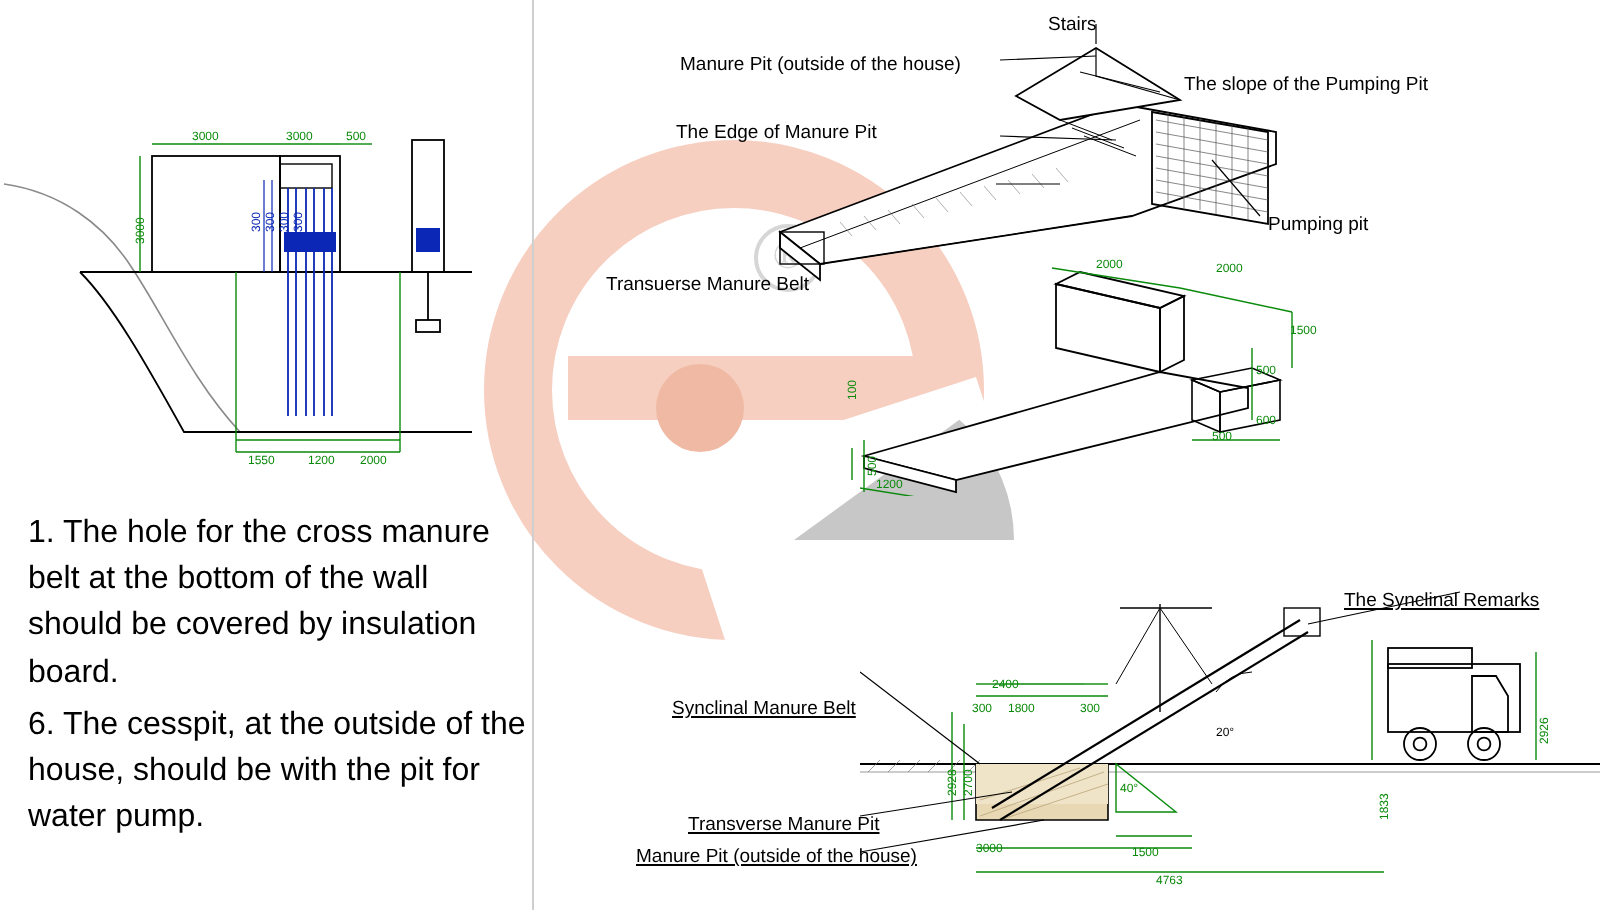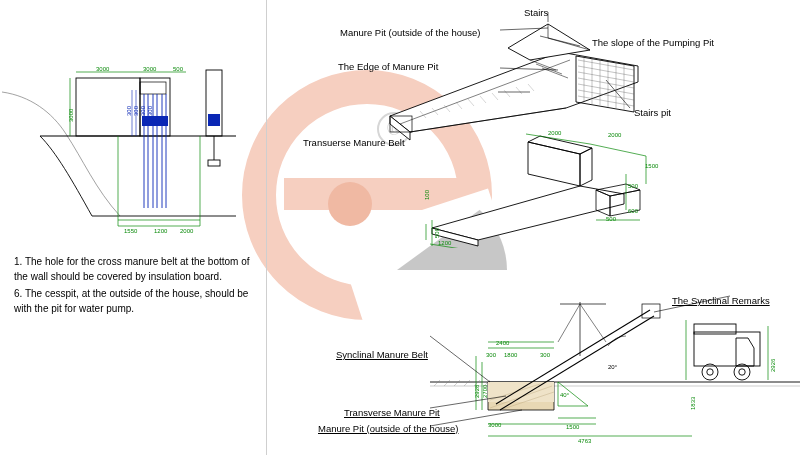--- a/index.html
+++ b/index.html
@@ -104,21 +104,21 @@
   }
   
   #remarks { left: 14px; top: 255px; width: 250px; }
   #remarks .title {
     font-size: 11.5px;
     font-weight: bold;
     color: #000;
     margin-bottom: 8px;
   }
   #remarks .item {
-    font-size: 10px;
+    font-size: 16px;
     color: #000;
     line-height: 1.45;
     margin-bottom: 3px;
   }
   
   .dim {
     position: absolute;
     font-size: 6px;
     color: #000;
     white-space: nowrap;
@@ -271,21 +271,21 @@
         <line x1="118" y1="84" x2="150" y2="84"></line>
         <line x1="226" y1="72" x2="250" y2="100"></line>
       </g>
     </svg>
   </div>
   <div class="abs lbl" style="left:524px; top:8px;">Stairs</div>
   <div class="abs lbl" style="left:340px; top:28px;">Manure Pit (outside of the house)</div>
   <div class="abs lbl" style="left:592px; top:38px;">The slope of the Pumping Pit</div>
   <div class="abs lbl" style="left:338px; top:62px;">The Edge of Manure Pit</div>
   <div class="abs lbl" style="left:303px; top:90px;margin-top:48px;">Transuerse Manure Belt</div>
-  <div class="abs lbl" style="left:634px; top:108px;">Stairs pit</div>
+  <div class="abs lbl" style="left:634px; top:108px;">Pumping pit</div>
 
   <div class="abs" style="left:420px; top:128px; width:250px; height:120px;">
     <svg width="250" height="120" viewBox="0 0 250 120">
 
       <polygon points="12,100 160,58 204,66 204,76 58,112" fill="#ffffff" stroke="#000" stroke-width="0.9"></polygon>
       <polygon points="12,100 58,112 58,118 12,106" fill="#ffffff" stroke="#000" stroke-width="0.9"></polygon>
 
       <polygon points="108,14 160,26 160,58 108,46" fill="none" stroke="#000" stroke-width="0.9"></polygon>
       <polygon points="108,14 120,8 172,20 160,26" fill="none" stroke="#000" stroke-width="0.9"></polygon>
       <polygon points="172,20 172,52 160,58 160,26" fill="none" stroke="#000" stroke-width="0.9"></polygon>

